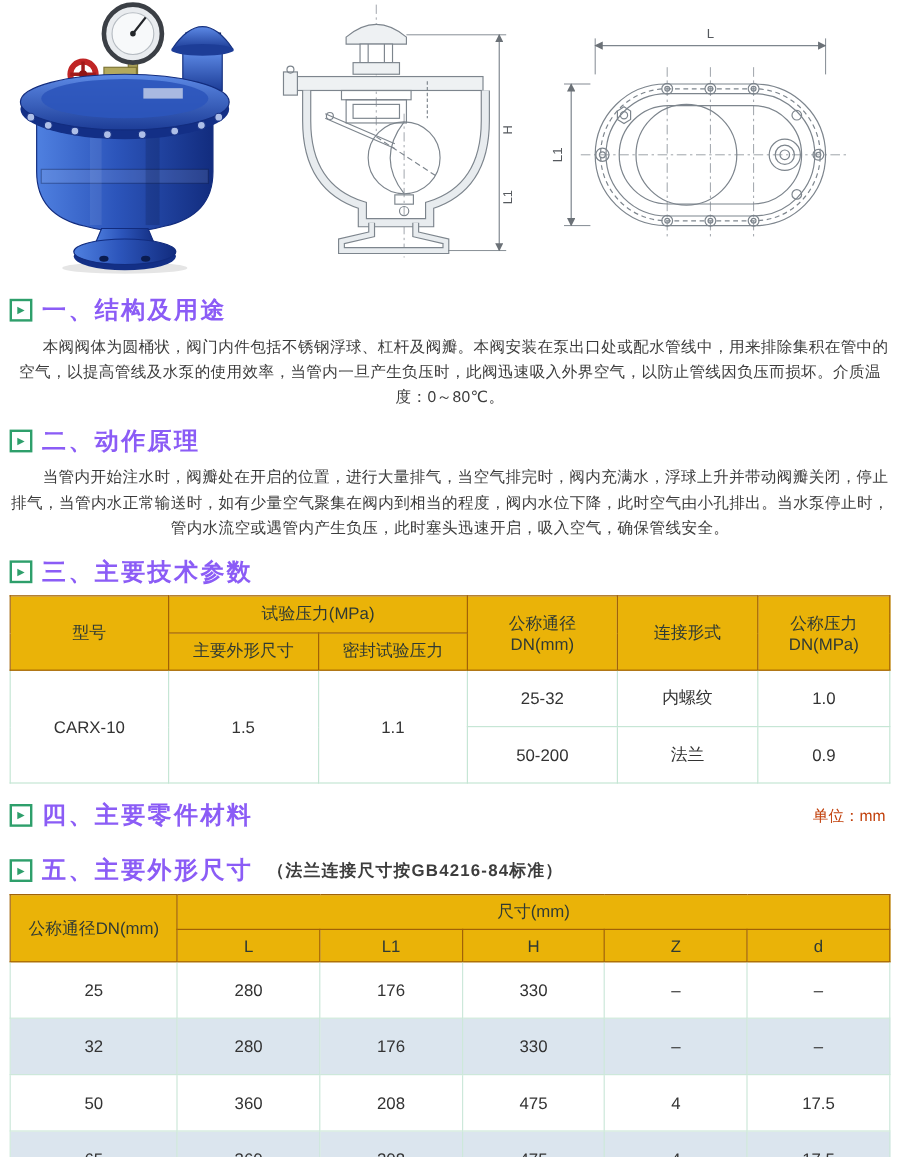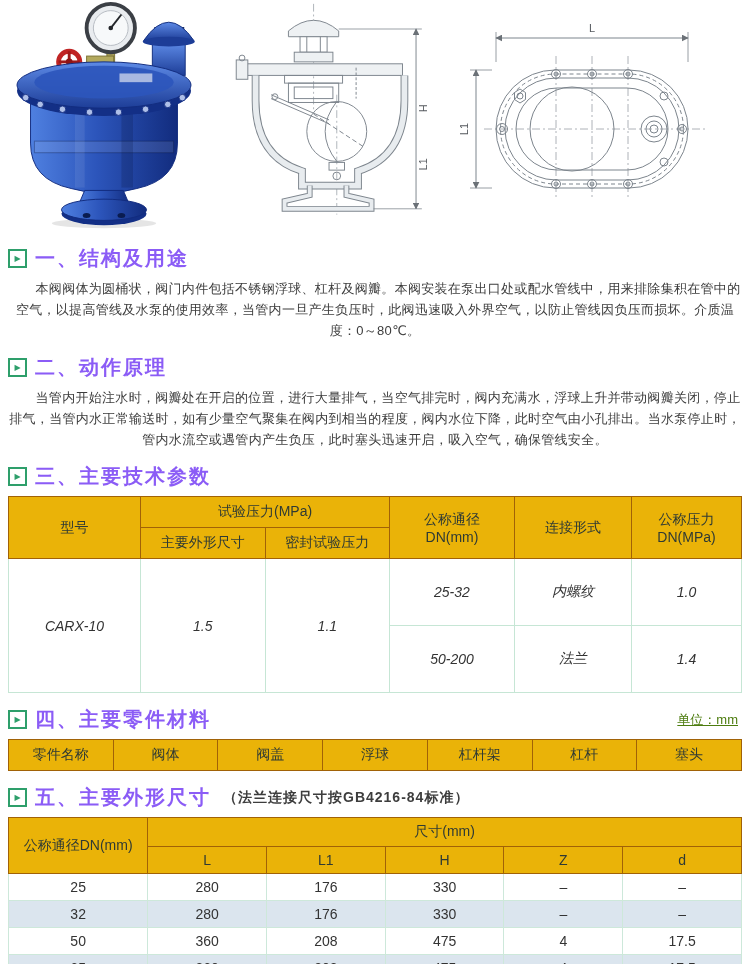--- a/index.html
+++ b/index.html
@@ -18,39 +18,39 @@
   
   .sec-head{display:flex;align-items:center;gap:8px;margin:13px 8px 6px 8px;}
   .bullet{
     width:15px;height:15px;flex:0 0 15px;
     border:2px solid #2e9f6b;background:#fff;color:#2e9f6b;
     display:flex;align-items:center;justify-content:center;
     font-size:8px;line-height:1;
   }
   .sec-title{font-size:20px;font-weight:700;color:#8b5cf6;margin:0;letter-spacing:2px;}
   .title-note{font-size:14px;font-weight:700;color:#3d3d3d;margin-left:4px;letter-spacing:1px;}
-  .right-note{margin-left:auto;font-size:13px;color:#4d7c0f;margin-right:4px;text-decoration:underline;}
+  .right-note{margin-left:auto;font-size:13px;color:#c2410c;margin-right:4px;}
 
   .body-text{
     margin:2px 8px 6px 8px;font-size:13px;line-height:1.62;color:#3c3c3c;
     text-indent:2em;letter-spacing:0.3px;text-align:center;
   }
 
   
   table{
     width:734px;margin:4px 8px 0 8px;border-collapse:collapse;
     text-align:center;font-size:14px;color:#333;table-layout:fixed;
   }
   th{background:#eab308;border:1px solid #a16207;font-weight:400;padding:6px 2px;color:#2f3a34;}
   td{border:1px solid #c6e6d5;padding:9px 2px;background:#fff;}
   .pre{white-space:pre-line;}
-  .t3 td{padding:24px 2px;font-style:italic;}
+  .t3 td{padding:14px 2px;}
   .t4 td{padding:11px 2px;}
   .t5 th{padding:5px 2px;}
-  .t5 td{padding:5px 2px;border-color:#cde8da;}
+  .t5 td{padding:15px 2px;border-color:#cde8da;}
   .t5 tbody tr:nth-child(even) td{background:#dbe5ee;}
   .t5{border-bottom:2px solid #a8dac0;}
 </style>
 </head>
 <body>
 
 <div class="page">
 
   <div class="figures">
 
@@ -305,43 +305,34 @@
           <td rowspan="2">CARX-10</td>
           <td rowspan="2">1.5</td>
           <td rowspan="2">1.1</td>
           <td>25-32</td>
           <td>内螺纹</td>
           <td>1.0</td>
         </tr>
         <tr>
           <td>50-200</td>
           <td>法兰</td>
-          <td>1.4</td>
+          <td>0.9</td>
         </tr>
       </tbody>
     </table>
   </section>
 
   <section>
     <div class="sec-head">
       <span class="bullet">▶</span>
       <h2 class="sec-title">四、主要零件材料</h2>
       <span class="right-note">单位：mm</span>
     </div>
     <table class="t4">
       <tbody>
-        <tr>
-          <th>零件名称</th>
-          <th>阀体</th>
-          <th>阀盖</th>
-          <th>浮球</th>
-          <th>杠杆架</th>
-          <th>杠杆</th>
-          <th>塞头</th>
-        </tr>
       </tbody>
     </table>
   </section>
 
   <section>
     <div class="sec-head">
       <span class="bullet">▶</span>
       <h2 class="sec-title">五、主要外形尺寸</h2>
       <span class="title-note">（法兰连接尺寸按GB4216-84标准）</span>
     </div>

